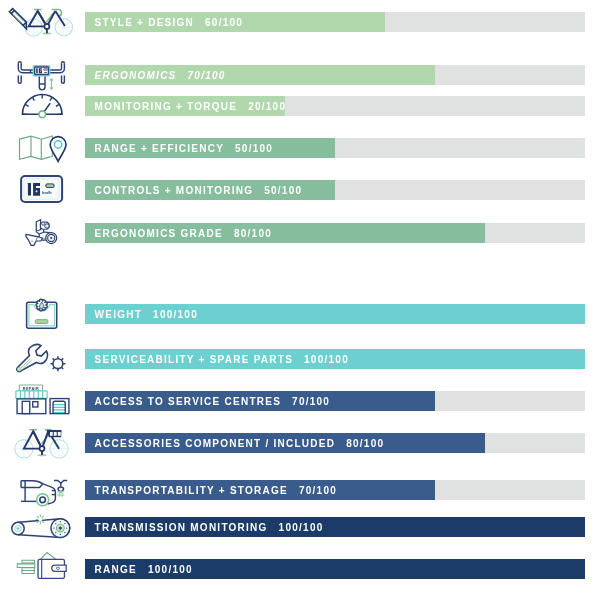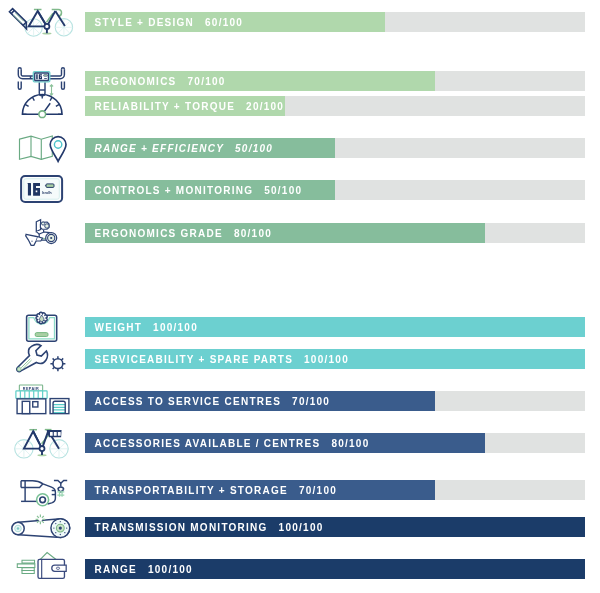--- a/index.html
+++ b/index.html
@@ -310,41 +310,41 @@
     <div class="row" style="top: 0px;">
       <div class="icon-cell">
         <svg class="icon">
           <use href="#ic-pencil-bicycle-icon"></use>
         </svg>
       </div>
       <div class="track"></div>
       <div class="fill" style="width:300px;background:#b0d8ac"></div>
       <div class="label"><span>STYLE + DESIGN</span><span class="gap"></span><span>60/100</span></div>
     </div>
-    <div class="row" style="top: 59px;">
+    <div class="row" style="top: 53px; font-style: italic;">
       <div class="icon-cell">
         <svg class="icon">
           <use href="#ic-handlebar-display-icon"></use>
         </svg>
       </div>
       <div class="track"></div>
       <div class="fill" style="width:350px;background:#b0d8ac"></div>
       <div class="label"><span>ERGONOMICS</span><span class="gap"></span><span>70/100</span></div>
     </div>
     <div class="row" style="top: 84.2px;">
       <div class="icon-cell">
         <svg class="icon">
           <use href="#ic-speedometer-icon"></use>
         </svg>
       </div>
       <div class="track"></div>
       <div class="fill" style="width:200px;background:#b0d8ac"></div>
-      <div class="label"><span>RELIABILITY + TORQUE</span><span class="gap"></span><span>20/100</span></div>
-    </div>
-    <div class="row" style="top: 126.3px; font-style: italic;">
+      <div class="label"><span>MONITORING + TORQUE</span><span class="gap"></span><span>20/100</span></div>
+    </div>
+    <div class="row" style="top: 126.3px;">
       <div class="icon-cell">
         <svg class="icon">
           <use href="#ic-map-pin-icon"></use>
         </svg>
       </div>
       <div class="track"></div>
       <div class="fill" style="width:250px;background:#86bd9c"></div>
       <div class="label"><span>RANGE + EFFICIENCY</span><span class="gap"></span><span>50/100</span></div>
     </div>
     <div class="row" style="top: 168.4px;">
@@ -360,21 +360,21 @@
     <div class="row" style="top: 210.5px;">
       <div class="icon-cell">
         <svg class="icon">
           <use href="#ic-derailleur-icon"></use>
         </svg>
       </div>
       <div class="track"></div>
       <div class="fill" style="width:400px;background:#86bd9c"></div>
       <div class="label"><span>ERGONOMICS GRADE</span><span class="gap"></span><span>80/100</span></div>
     </div>
-    <div class="row" style="top: 305px;">
+    <div class="row" style="top: 292px;">
       <div class="icon-cell">
         <svg class="icon">
           <use href="#ic-weighing-scale-icon"></use>
         </svg>
       </div>
       <div class="track"></div>
       <div class="fill" style="width:500px;background:#6cd0d0"></div>
       <div class="label"><span>WEIGHT</span><span class="gap"></span><span>100/100</span></div>
     </div>
     <div class="row" style="top: 336.8px;">
@@ -398,21 +398,21 @@
       <div class="label"><span>ACCESS TO SERVICE CENTRES</span><span class="gap"></span><span>70/100</span></div>
     </div>
     <div class="row" style="top: 421px;">
       <div class="icon-cell">
         <svg class="icon">
           <use href="#ic-bicycle-basket-icon"></use>
         </svg>
       </div>
       <div class="track"></div>
       <div class="fill" style="width:400px;background:#3a5c8c"></div>
-      <div class="label"><span>ACCESSORIES AVAILABLE / CENTRES</span><span class="gap"></span><span>80/100</span></div>
+      <div class="label"><span>ACCESSORIES COMPONENT / INCLUDED</span><span class="gap"></span><span>80/100</span></div>
     </div>
     <div class="row" style="top: 468px; padding-left: 11px;">
       <div class="icon-cell">
         <svg class="icon">
           <use href="#ic-car-bike-rack-icon"></use>
         </svg>
       </div>
       <div class="track"></div>
       <div class="fill" style="width:350px;background:#3a5c8c"></div>
       <div class="label"><span>TRANSPORTABILITY + STORAGE</span><span class="gap"></span><span>70/100</span></div>

